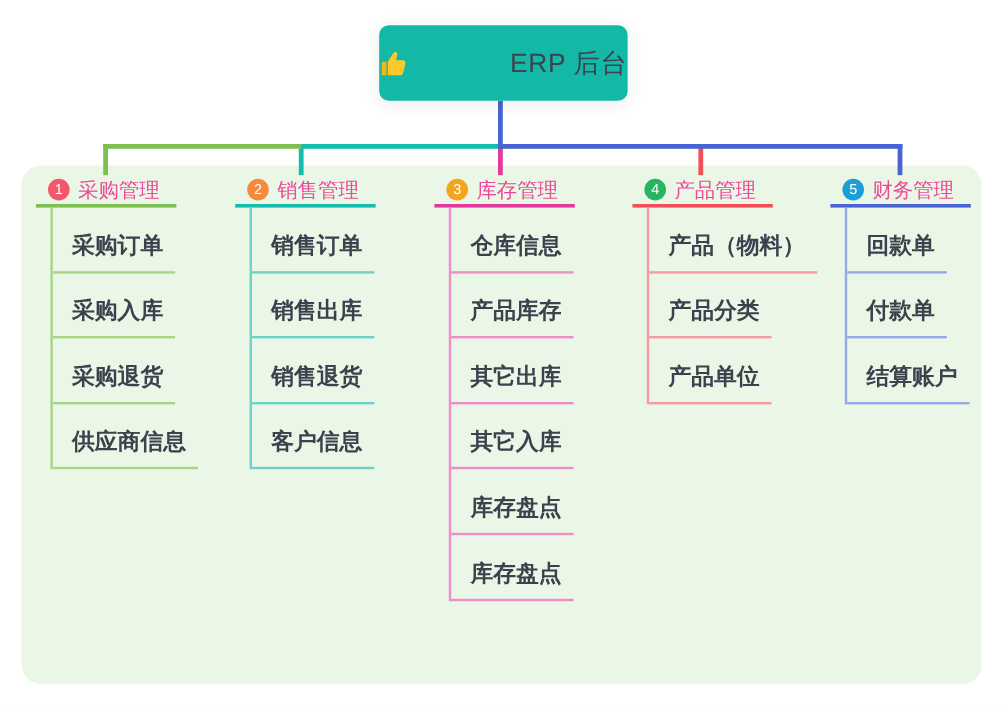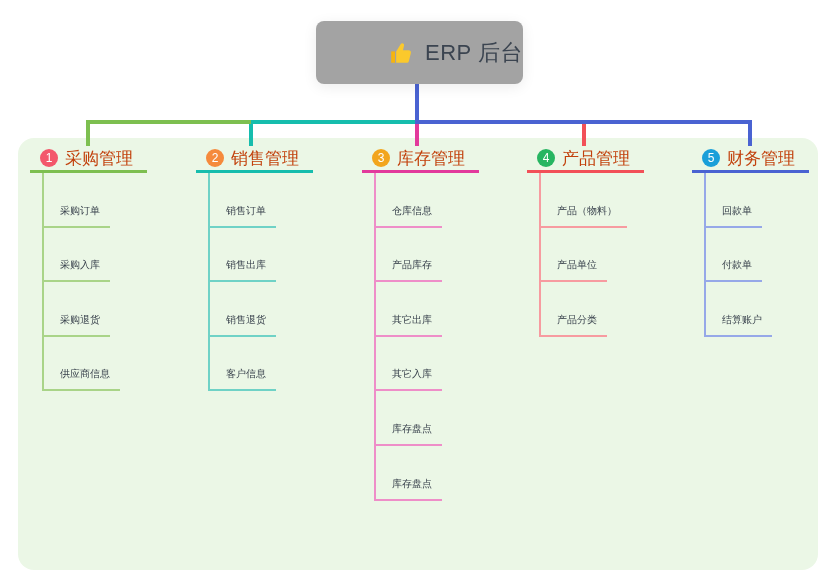--- a/index.html
+++ b/index.html
@@ -8,22 +8,22 @@
     font-family:"Liberation Sans","DejaVu Sans",sans-serif;
   }
   
   .bg-panel{
     position:absolute;left:18px;top:138px;width:800px;height:432px;
     background:#ebf7e6;border-radius:16px;z-index:1;
   }
   
   .root-card{
     position:absolute;left:316px;top:21px;width:207px;height:63px;
-    background:#a3a3a3;border-radius:8px;box-shadow:0 3px 14px rgba(0,0,0,.08);
-    display:flex;align-items:center;justify-content:flex-end;gap:10px;z-index:4;
+    background:#14b8a6;border-radius:8px;box-shadow:0 3px 14px rgba(0,0,0,.08);
+    display:flex;align-items:center;justify-content:space-between;gap:10px;z-index:4;
   }
   .root-label{font-size:22px;color:#3b4450;letter-spacing:.5px;}
   .thumb-icon{width:26px;height:26px;display:block;}
   
   .conn{position:absolute;z-index:3;}
   .root-vline{left:415px;top:84px;width:4px;height:40px;background:#4a63d2;}
   .drop{width:4px;top:120px;height:26px;}
   .drop-1{left:86px;background:#7dbf50;}
   .drop-2{left:249px;background:#16bdad;}
   .drop-3{left:415px;background:#e23a9c;}
@@ -37,26 +37,26 @@
   .branch{position:absolute;top:146px;z-index:2;}
   .branch-header{
     width:117px;height:27px;border-bottom:3px solid;display:flex;align-items:center;
     padding-left:10px;box-sizing:border-box;
   }
   .badge{
     width:18px;height:18px;border-radius:50%;flex:0 0 18px;
     display:flex;align-items:center;justify-content:center;
     color:#ffffff;font-size:12px;line-height:1;
   }
-  .branch-label{margin-left:7px;font-size:17px;color:#c2410c;white-space:nowrap;}
+  .branch-label{margin-left:7px;font-size:17px;color:#ec4899;white-space:nowrap;}
   .branch-items{margin-left:12px;border-left:2px solid;}
   .item{height:54.6px;display:flex;align-items:flex-end;}
   .item-label{
     display:inline-block;border-bottom:2px solid;padding:0 10px 8px 16px;
-    font-size:10px;color:#39424d;white-space:nowrap;
+    font-size:19px;color:#39424d;white-space:nowrap;font-weight:bold;
   }
   .b1{left:30px;}  .b1 .branch-header{border-color:#7dbf50;} .b1 .badge{background:#f3576b;}
   .b1 .branch-items{border-color:#a9d488;} .b1 .item-label{border-color:#a9d488;}
   .b2{left:196px;} .b2 .branch-header{border-color:#16bdad;} .b2 .badge{background:#f58a3c;}
   .b2 .branch-items{border-color:#6fd2c6;} .b2 .item-label{border-color:#6fd2c6;}
   .b3{left:362px;} .b3 .branch-header{border-color:#e23a9c;} .b3 .badge{background:#f2a51d;}
   .b3 .branch-items{border-color:#ee8ec8;} .b3 .item-label{border-color:#ee8ec8;}
   .b4{left:527px;} .b4 .branch-header{border-color:#f25058;} .b4 .badge{background:#27b561;}
   .b4 .branch-items{border-color:#f79ba0;} .b4 .item-label{border-color:#f79ba0;}
   .b5{left:692px;} .b5 .branch-header{border-color:#4a63d2;} .b5 .badge{background:#1a9fd9;}
@@ -161,24 +161,24 @@
   <div class="branch b4">
     <div class="branch-header">
       <span class="badge">4</span>
       <span class="branch-label">产品管理</span>
     </div>
     <div class="branch-items">
       <div class="item">
           <span class="item-label">产品（物料）</span>
         </div>
       <div class="item">
-          <span class="item-label">产品单位</span>
+          <span class="item-label">产品分类</span>
         </div>
       <div class="item">
-          <span class="item-label">产品分类</span>
+          <span class="item-label">产品单位</span>
         </div>
     </div>
   </div>
 
   <div class="branch b5">
     <div class="branch-header">
       <span class="badge">5</span>
       <span class="branch-label">财务管理</span>
     </div>
     <div class="branch-items">

